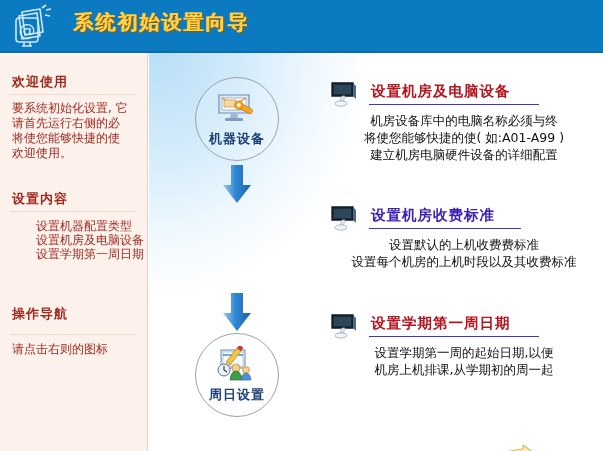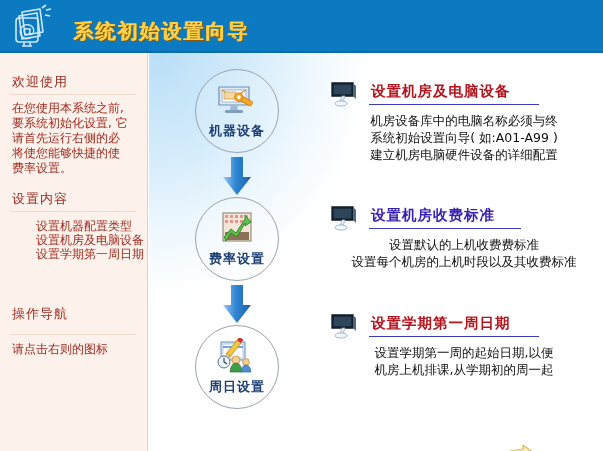--- a/index.html
+++ b/index.html
@@ -13,41 +13,41 @@
   
   .header{
     position:absolute;left:0;top:0;width:603px;height:53px;
     background:#0c7ac0;
     overflow:hidden;
   }
   .header-logo{
     position:absolute;left:12px;top:4px;width:52px;height:46px;
   }
   .header-title{
-    position:absolute;left:74px;top:18px;
+    position:absolute;left:74px;top:9px;
     font-size:20px;font-weight:bold;color:#ffd24a;
     letter-spacing:2px;
     text-shadow:1px 1px 0 #8a5a00, -1px 0 0 #f7c236;
     white-space:nowrap;
   }
   .header-bottom-line{
     position:absolute;left:0;top:51px;width:603px;height:2px;
     background:#0a6ca9;
   }
 
   
   .sidebar{
     position:absolute;left:0;top:53px;width:148px;height:398px;
     background:#fcf1eb;
     border-right:1px solid #e3cfc6;
     box-sizing:border-box;
   }
   .sb-heading{
     position:absolute;left:12px;
-    font-size:13px;color:#9e2a1e;font-weight:normal;
+    font-size:13px;color:#9e2a1e;font-weight:bold;
     white-space:nowrap;letter-spacing:1px;
   }
   .sb-rule{
     position:absolute;left:10px;width:126px;height:1px;
     background:#f0d9cf;
   }
   .sb-body{
     position:absolute;left:12px;width:126px;
     font-size:12px;color:#9e2a1e;line-height:15px;
     letter-spacing:0px;
@@ -61,21 +61,21 @@
   
   .main{
     position:absolute;left:149px;top:53px;width:454px;height:398px;
     background:
       radial-gradient(260px 300px at 10px 0px, #b9dff7 0%, #d5ecfb 35%, #f1f9fe 62%, #ffffff 82%),
       #ffffff;
     overflow:hidden;
   }
 
   
-  .steps{position:absolute;left:0px;top:0px;width:176px;height:342px;}
+  .steps{position:absolute;left:0px;top:8px;width:176px;height:342px;}
   .circle{
     position:absolute;width:84px;height:84px;border-radius:50%;
     border:1px solid #9aa3ab;
     box-sizing:border-box;
     background:rgba(255,255,255,0.12);
   }
   .circle-label{
     position:absolute;left:0;right:0;bottom:12px;text-align:center;
     font-size:13px;color:#1d3f73;font-weight:bold;white-space:nowrap;
     letter-spacing:1px;
@@ -129,25 +129,24 @@
     </div>
     <div class="header-title">系统初始设置向导</div>
     <div class="header-bottom-line"></div>
   </div>
 
   <div class="sidebar">
 
     <div class="sb-heading" style="top:20px;">欢迎使用</div>
     <div class="sb-rule" style="top:41px;"></div>
     <div class="sb-body" style="top:48px;">
-      <div>在您使用本系统之前,</div>
       <div>要系统初始化设置, 它</div>
       <div>请首先运行右侧的必</div>
       <div>将使您能够快捷的使</div>
-      <div>费率设置。</div>
+      <div>欢迎使用。</div>
     </div>
 
     <div class="sb-heading" style="top:137px;">设置内容</div>
     <div class="sb-rule" style="top:158px;"></div>
     <div class="sb-list" style="top:166px;margin-left:24px;">
       <div>设置机器配置类型</div>
       <div>设置机房及电脑设备</div>
       <div>设置学期第一周日期</div>
     </div>
 
@@ -187,41 +186,20 @@
             <linearGradient id="ag1" x1="0" y1="0" x2="1" y2="0">
               <stop offset="0" stop-color="#9cc9ef"></stop>
                 <stop offset="0.45" stop-color="#2f86d4"></stop>
               <stop offset="1" stop-color="#1b63a8"></stop>
             </linearGradient>
           </defs>
           <path d="M11 0 L23 0 L23 20 L31 20 L17 38 L3 20 L11 20 Z" fill="url(#ag1)"></path>
         </svg>
       </div>
 
-      <div class="circle" style="left:46px;top:144px;">
-        <div class="circle-icon">
-          <svg width="44" height="38" viewBox="0 0 44 38">
-            <rect x="8" y="3" width="28" height="28" fill="#f2e6d8" stroke="#8a7a66" stroke-width="1"></rect>
-            <g fill="#d9534f" opacity="0.55">
-              <rect x="10" y="5" width="3" height="3"></rect>
-                <rect x="15" y="5" width="3" height="3"></rect>
-              <rect x="20" y="5" width="3" height="3"></rect>
-                <rect x="25" y="5" width="3" height="3"></rect>
-              <rect x="30" y="5" width="3" height="3"></rect>
-              <rect x="10" y="10" width="3" height="3"></rect>
-                <rect x="15" y="10" width="3" height="3"></rect>
-              <rect x="20" y="10" width="3" height="3"></rect>
-                <rect x="25" y="10" width="3" height="3"></rect>
-            </g>
-            <rect x="10" y="22" width="24" height="8" fill="#6b4b2f" opacity="0.75"></rect>
-            <path d="M9 27 L16 19 L21 23 L30 9 L30 5 L36 12 L30 16 L30 13 L22 27 L16 23 L11 31 Z" fill="#5cc24a" stroke="#2e7d24" stroke-width="0.9" stroke-linejoin="round"></path>
-          </svg>
-        </div>
-        <div class="circle-label">费率设置</div>
-      </div>
       <div class="connector" style="left:71px;top:232px;">
         <svg width="34" height="40" viewBox="0 0 34 40">
           <defs>
             <linearGradient id="ag2" x1="0" y1="0" x2="1" y2="0">
               <stop offset="0" stop-color="#9cc9ef"></stop>
                 <stop offset="0.45" stop-color="#2f86d4"></stop>
               <stop offset="1" stop-color="#1b63a8"></stop>
             </linearGradient>
           </defs>
           <path d="M11 0 L23 0 L23 20 L31 20 L17 38 L3 20 L11 20 Z" fill="url(#ag2)"></path>
@@ -265,21 +243,21 @@
               <path d="M24 2 L27 5 L27 18 L24 15 Z" fill="#4a6a86"></path>
               <path d="M13 15 L16 15 L14 21 L11 21 Z" fill="#e6eef5" stroke="#9ab0c4" stroke-width="0.8"></path>
               <ellipse cx="12" cy="22.5" rx="6" ry="2.6" fill="#f2f6fa" stroke="#9ab0c4" stroke-width="0.9"></ellipse>
             </svg>
           </div>
           <div class="sec-link" style="color:#b4141e;">设置机房及电脑设备</div>
           <div class="sec-underline" style="top:25px;width:170px;background:#3b3bbf;"></div>
         </div>
         <div class="sec-desc">
           <div>机房设备库中的电脑名称必须与终</div>
-          <div>系统初始设置向导( 如:A01-A99 )</div>
+          <div>将使您能够快捷的使( 如:A01-A99 )</div>
           <div>建立机房电脑硬件设备的详细配置</div>
         </div>
       </div>
 
       <div class="sec" style="top:150px;">
         <div class="sec-head">
           <div class="sec-mon">
             <svg width="30" height="28" viewBox="0 0 30 28">
               <path d="M3 2 L24 2 L24 15 L3 15 Z" fill="#1d2b3a" stroke="#0e1a26" stroke-width="1.3"></path>
               <path d="M5 4 L22 4 L22 13 L5 13 Z" fill="#2e4659"></path>

